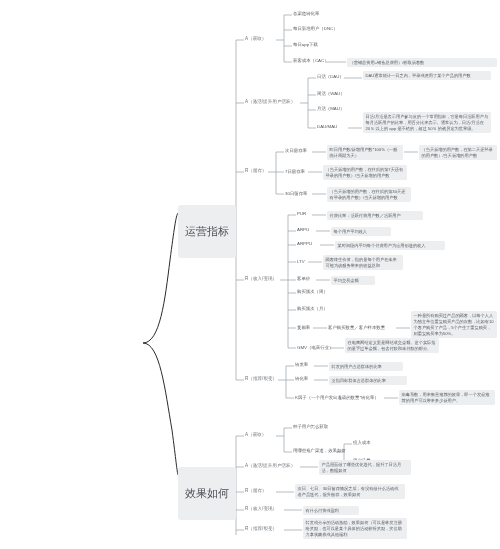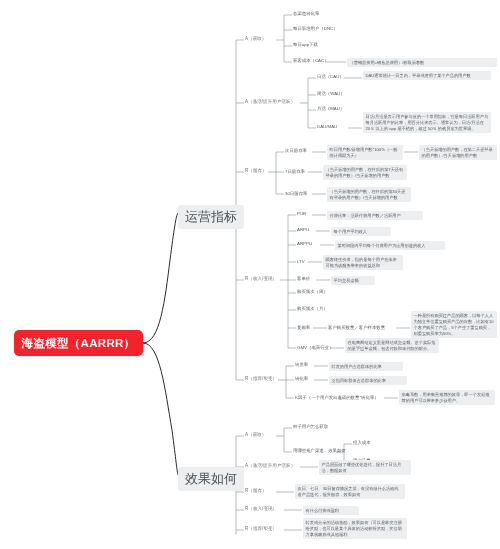--- a/index.html
+++ b/index.html
@@ -29,22 +29,22 @@
     box-sizing:border-box;
   }
   .root-node .en{font-weight:bold;}
 
   
   .l1{
     position:absolute;
     background:#eceef0;
     border-radius:3px;
     color:#4a4f55;
-    font-size:13px;
-    padding:3px 7px;
+    font-size:11px;
+    padding:19px 7px;
     white-space:nowrap;
     box-sizing:border-box;
   }
 
   
   .l2{
     position:absolute;
     color:#6d7379;
     font-size:4.6px;
     white-space:nowrap;
@@ -168,24 +168,20 @@
       <path d="M344,444 L352,444"></path>
       <path d="M344,462 L352,462"></path>
 
       <path d="M300,467 L318,467"></path>
       <path d="M276,492 L294,492"></path>
       <path d="M284,510 L302,510"></path>
       <path d="M284,530 L302,530"></path>
     </g>
   </svg>
 
-  <div class="root-node">
-    <span>海盗模型</span>
-    <span class="en">（AARRR）</span>
-  </div>
 
   <div class="l1" style="left:178px;top:205px;">
     <span>运营指标</span>
   </div>
   <div class="l1" style="left:178px;top:467px;">
     <span>效果如何</span>
   </div>
 
   <div class="l2" style="left:245px;top:36px;">
     <span>A（获取）</span>

